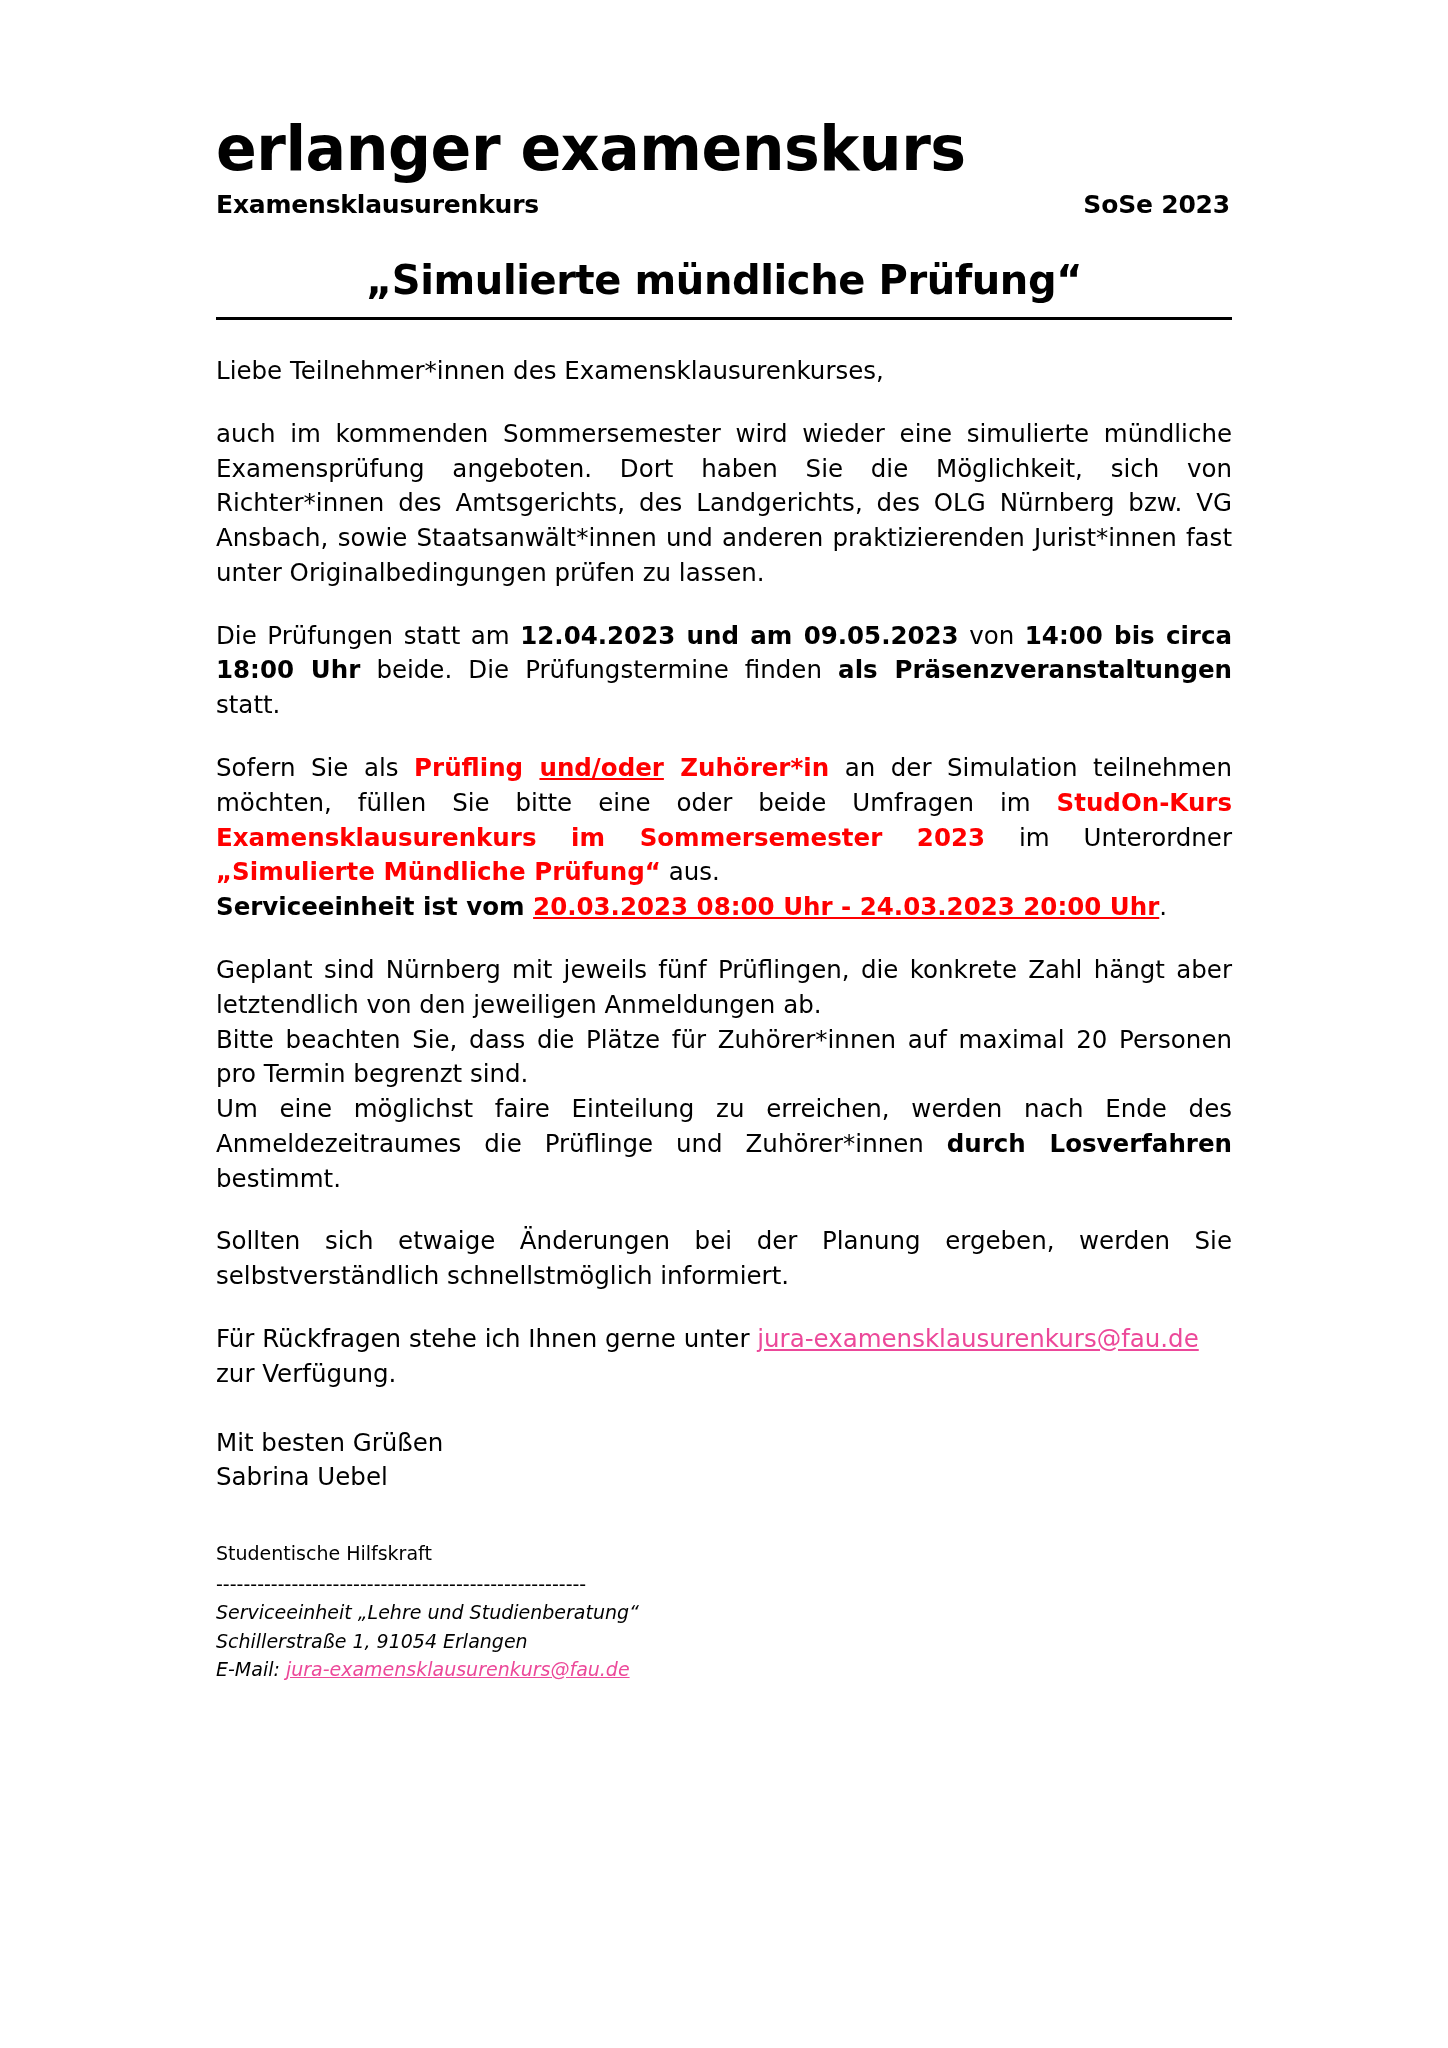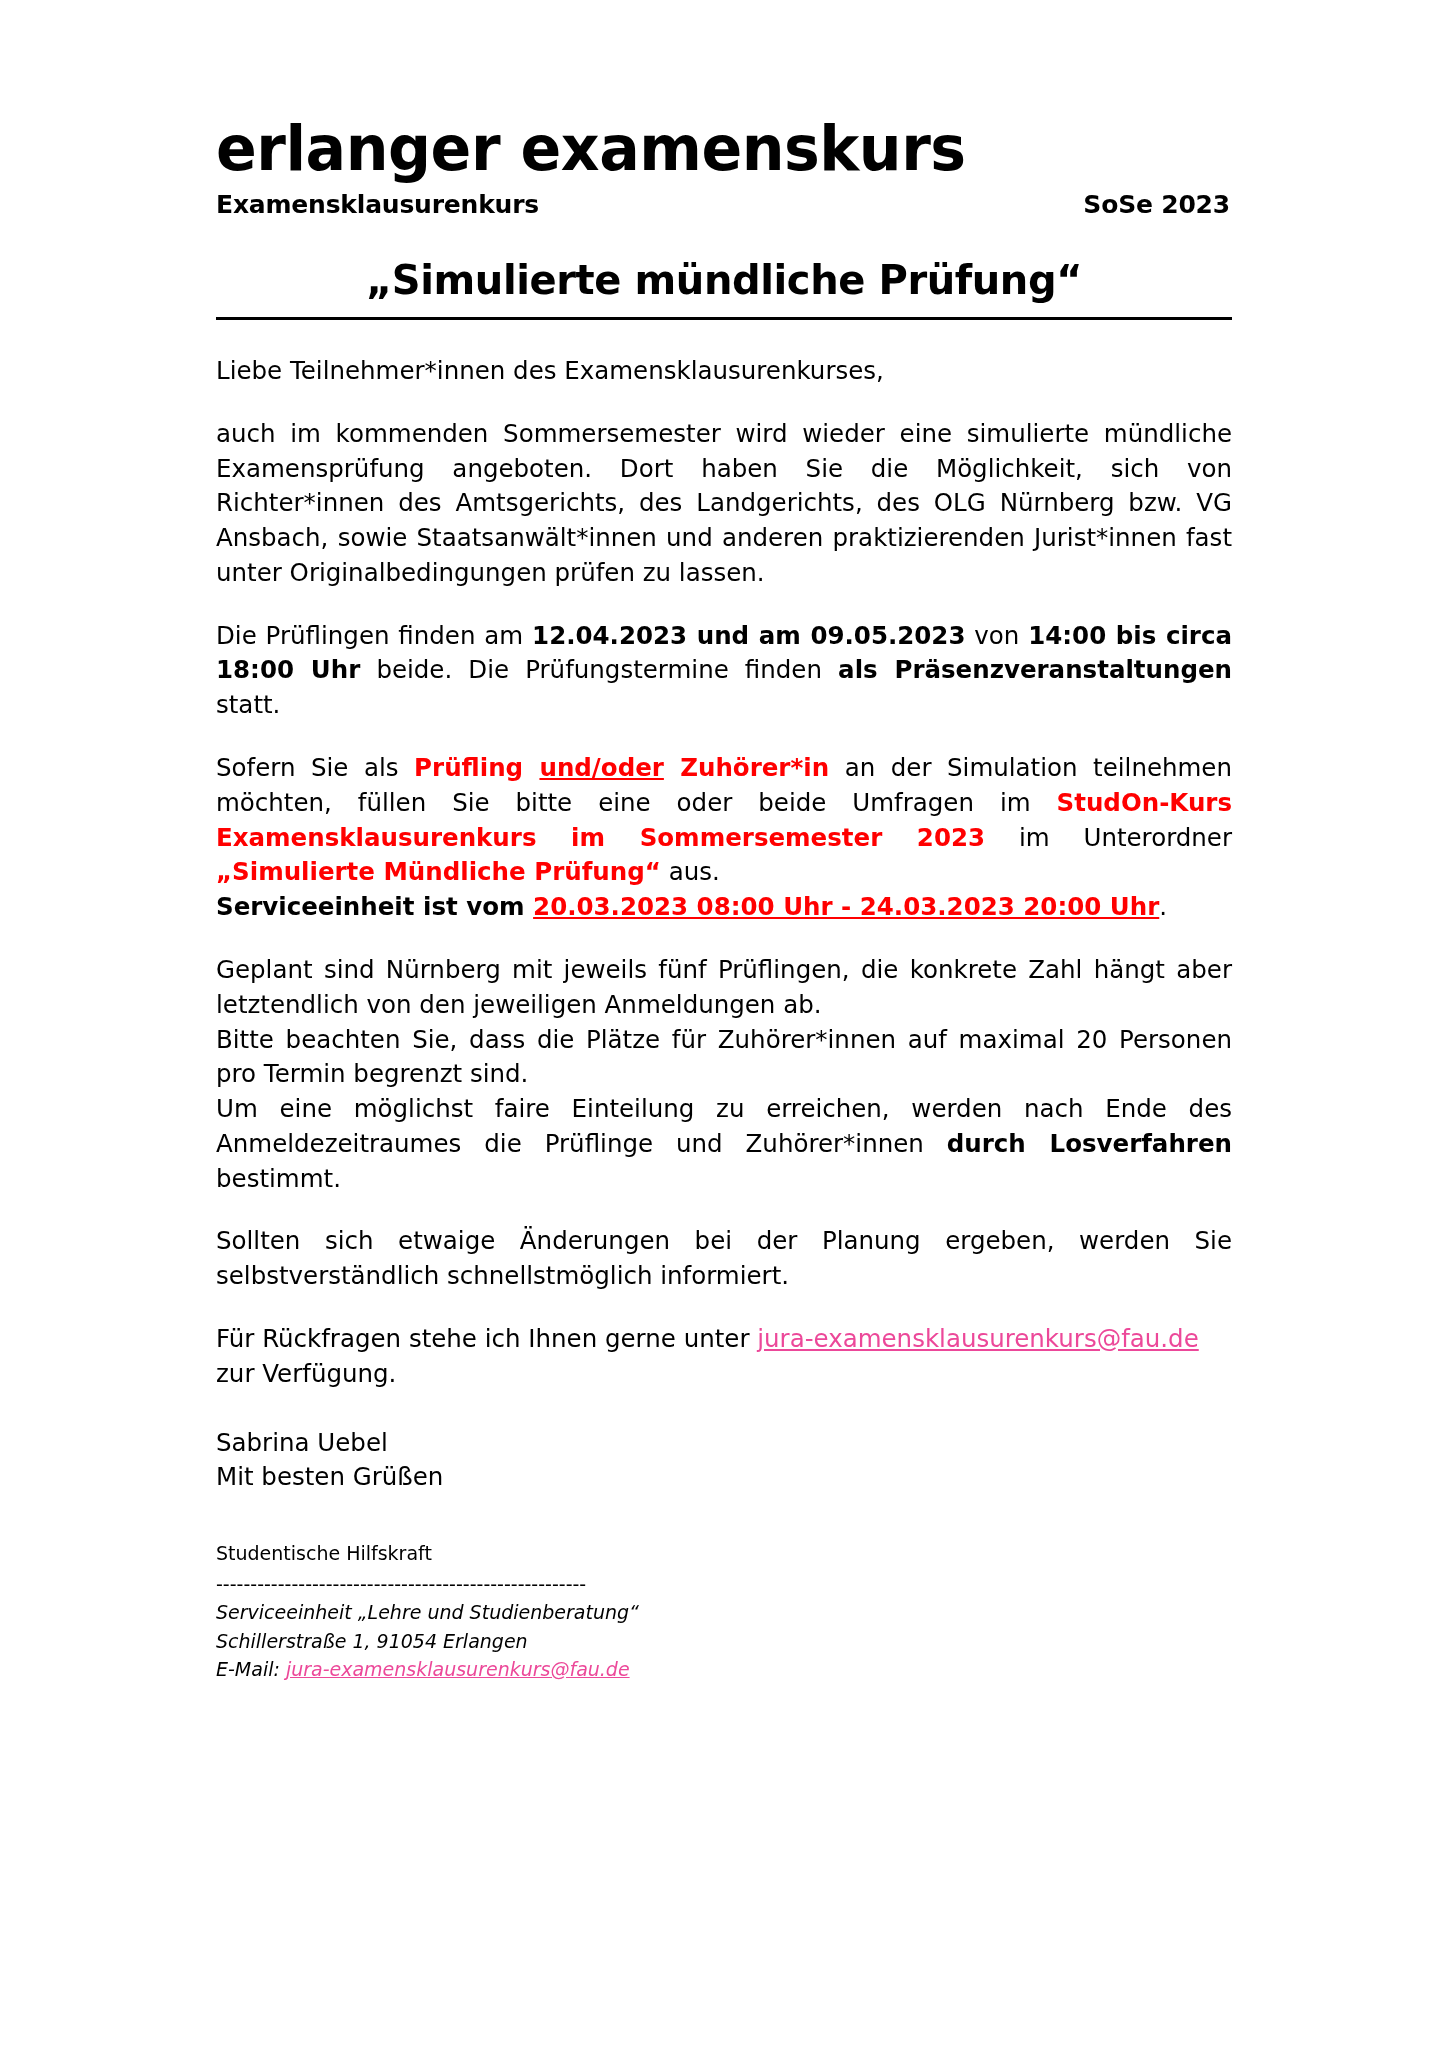--- a/index.html
+++ b/index.html
@@ -137,38 +137,38 @@
 
       <hr class="rule">
     </div>
 
     <div class="body-text">
 
       <p class="left">Liebe Teilnehmer*innen des Examensklausurenkurses,</p>
 
       <p>auch im kommenden Sommersemester wird wieder eine simulierte mündliche Examensprüfung angeboten. Dort haben Sie die Möglichkeit, sich von Richter*innen des Amtsgerichts, des Landgerichts, des OLG Nürnberg bzw. VG Ansbach, sowie Staatsanwält*innen und anderen praktizierenden Jurist*innen fast unter Originalbedingungen prüfen zu lassen.</p>
 
-      <p><span>Die Prüflingen finden am </span><b>12.04.2023 und am 09.05.2023</b><span> von </span><b>14:00 bis circa 18:00 Uhr</b><span> beide. Die Prüfungstermine finden </span><b>als Präsenzveranstaltungen</b><span> statt.</span></p>
+      <p><span>Die Prüfungen statt am </span><b>12.04.2023 und am 09.05.2023</b><span> von </span><b>14:00 bis circa 18:00 Uhr</b><span> beide. Die Prüfungstermine finden </span><b>als Präsenzveranstaltungen</b><span> statt.</span></p>
 
       <p style="margin-bottom:0;"><span>Sofern Sie als </span><span class="red">Prüfling </span><span class="red-u">und/oder</span><span class="red"> Zuhörer*in</span><span> an der Simulation teilnehmen möchten, füllen Sie bitte eine oder beide Umfragen im </span><span class="red">StudOn-Kurs Examensklausurenkurs im Sommersemester 2023</span><span> im Unterordner </span><span class="red">„Simulierte Mündliche Prüfung“</span><span> aus.</span></p>
 
       <p class="left"><b>Serviceeinheit ist vom </b><span class="red-u">20.03.2023 08:00 Uhr - 24.03.2023 20:00 Uhr</span><span>.</span></p>
 
       <p style="margin-bottom:0;">Geplant sind Nürnberg mit jeweils fünf Prüflingen, die konkrete Zahl hängt aber letztendlich von den jeweiligen Anmeldungen ab.</p>
       <p style="margin-bottom:0;">Bitte beachten Sie, dass die Plätze für Zuhörer*innen auf maximal 20 Personen pro Termin begrenzt sind.</p>
       <p><span>Um eine möglichst faire Einteilung zu erreichen, werden nach Ende des Anmeldezeitraumes die Prüflinge und Zuhörer*innen </span><b>durch Losverfahren</b><span> bestimmt.</span></p>
 
       <p>Sollten sich etwaige Änderungen bei der Planung ergeben, werden Sie selbstverständlich schnellstmöglich informiert.</p>
 
       <p class="left"><span>Für Rückfragen stehe ich Ihnen gerne unter </span><a class="mail-link" href="#">jura-examensklausurenkurs@fau.de</a><span> zur Verfügung.</span></p>
     </div>
 
     <div class="signature">
+      <div>Mit besten Grüßen</div>
       <div>Sabrina Uebel</div>
-      <div>Mit besten Grüßen</div>
     </div>
 
     <div class="footer">
       <div class="role">Studentische Hilfskraft</div>
       <div class="dashes">------------------------------------------------------</div>
       <div class="ital">Serviceeinheit „Lehre und Studienberatung“</div>
       <div class="ital">Schillerstraße 1, 91054 Erlangen</div>
       <div class="ital"><span>E-Mail: </span><a class="mail-link" href="#">jura-examensklausurenkurs@fau.de</a></div>
     </div>
 

